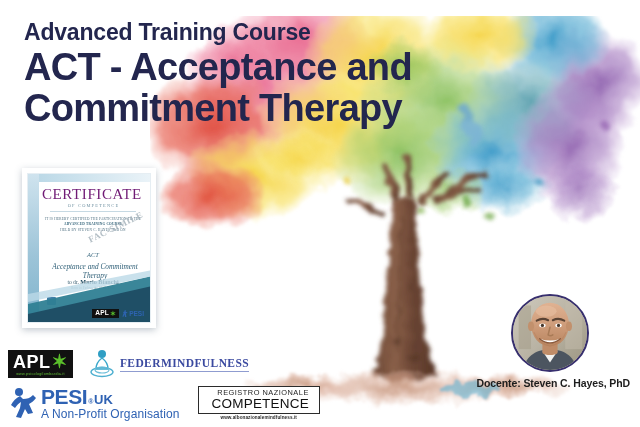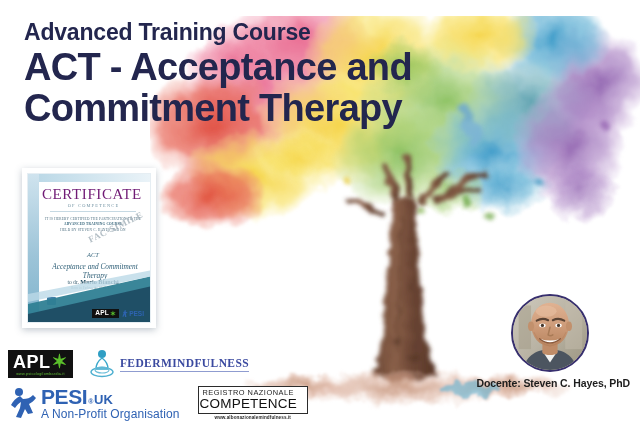--- a/index.html
+++ b/index.html
@@ -282,22 +282,22 @@
     margin-top: 1px;
     letter-spacing: 0.1px;
   }
 
   .logo-rnm {
     margin-left: 18px;
     display: flex; flex-direction: column; align-items: center;
   }
   .logo-rnm-box {
     border: 1px solid #2b2b2b;
-    padding: 2px 10px 1px 1px;
-    display: flex; flex-direction: column; align-items: center;
+    padding: 2px 10px 1px 13px;
+    display: flex; flex-direction: column; align-items: flex-end;
     line-height: 1.08;
     background: #ffffff;
   }
   .logo-rnm-top {
     font-size: 7.4px;
     letter-spacing: 0.5px;
     color: #1d1d1d;
   }
   .logo-rnm-main {
     font-size: 13.5px;

